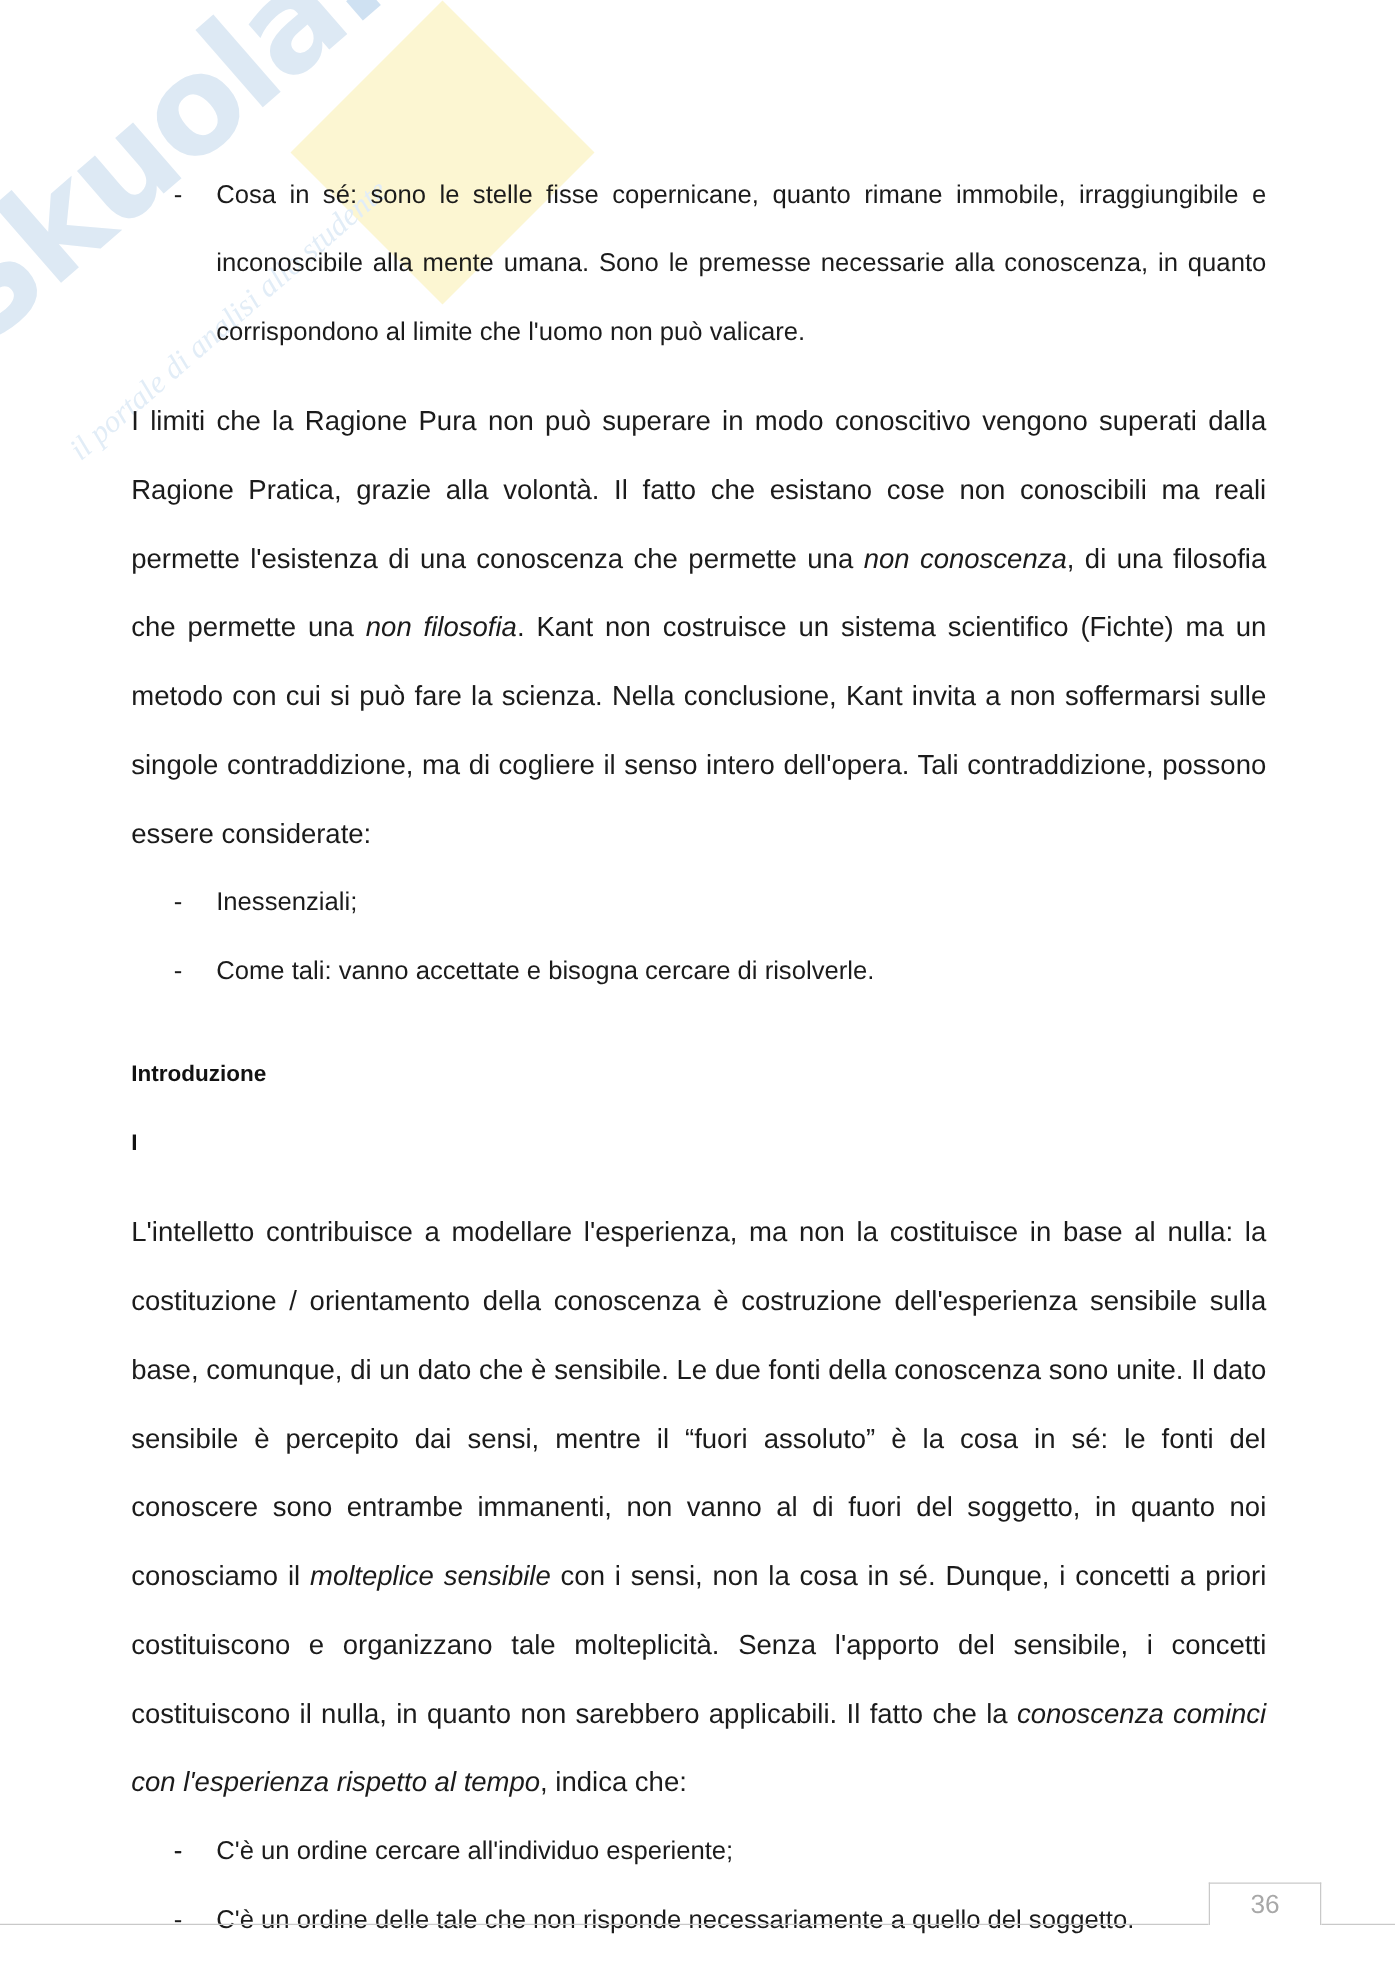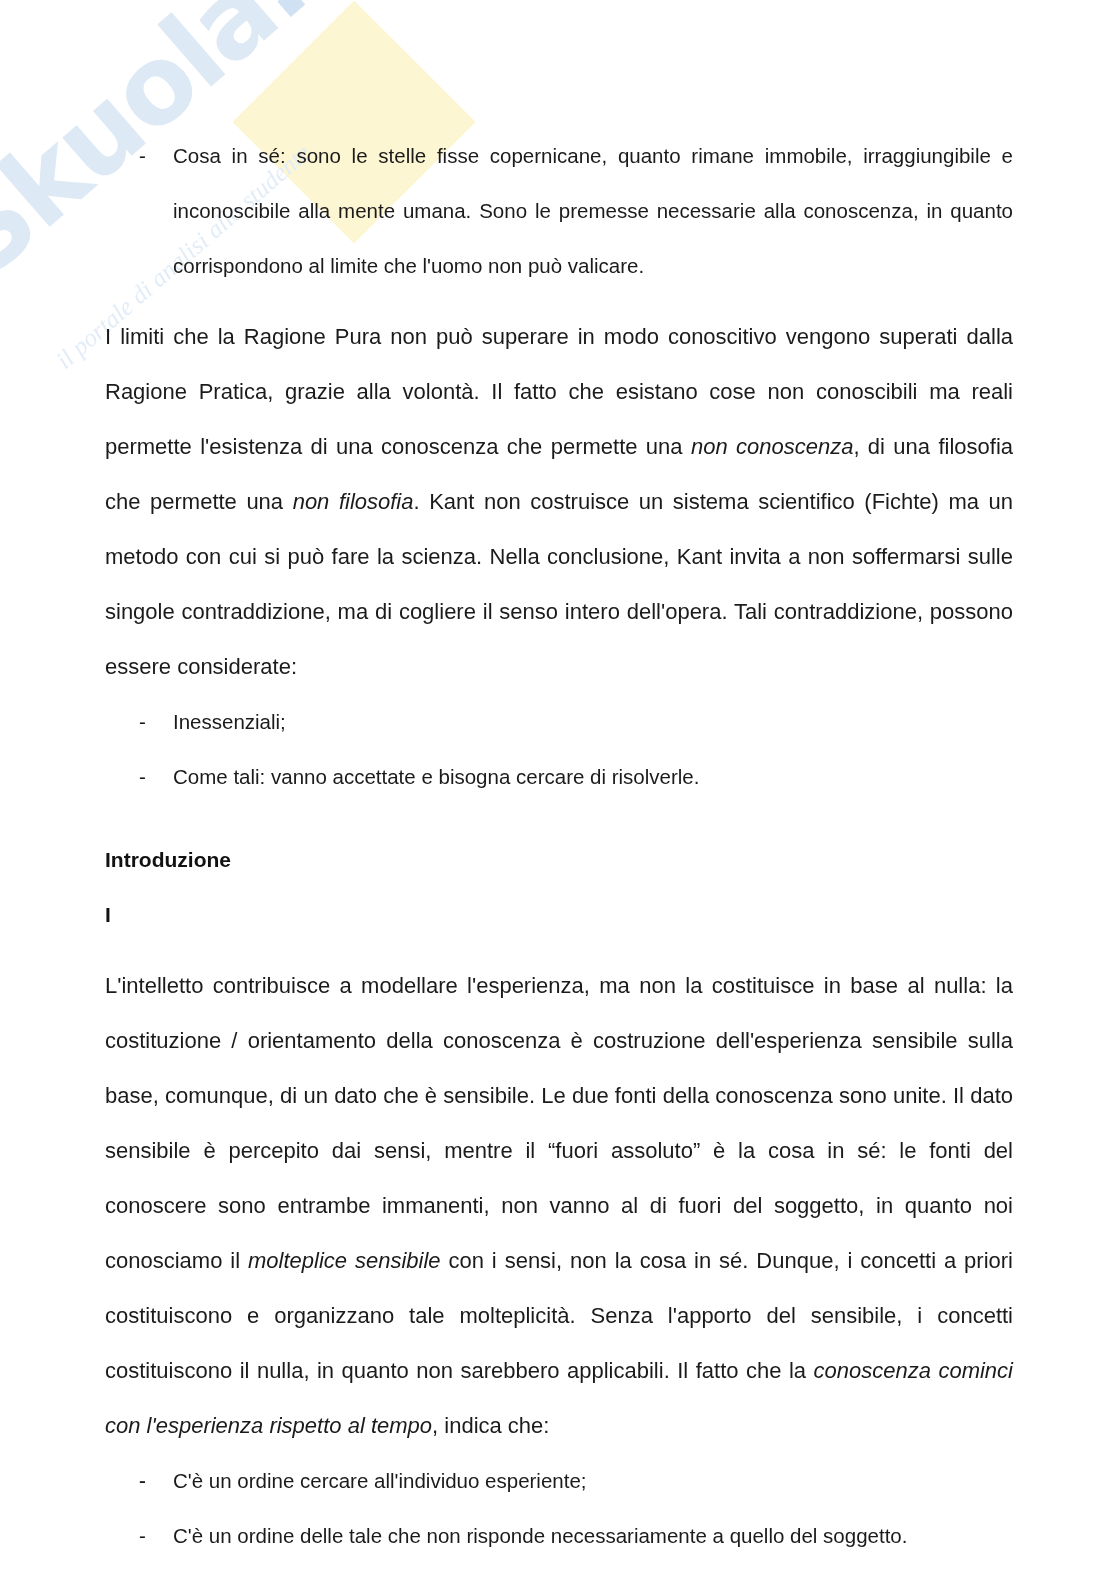--- a/index.html
+++ b/index.html
@@ -90,21 +90,21 @@
 
   p.para {
     margin-bottom: 0px;
   }
 
   .spacer-sm { height: 16px; }
   .spacer-md { height: 28px; }
 
   h3.heading {
     margin: 0;
-    font-size: 21px;
+    font-size: 18px;
     font-weight: bold;
     color: #121212;
     line-height: 55px;
   }
 
   ul.dash-list {
     list-style: none;
     margin: 0;
     padding: 0;
   }
@@ -214,14 +214,21 @@
       <li class="nojustify"><span class="dash">-</span><span>C'è un ordine cercare all'individuo esperiente;</span></li>
       <li class="nojustify"><span class="dash">-</span><span>C'è un ordine delle tale che non risponde necessariamente a quello del soggetto.</span></li>
     </ul>
 
     <div class="spacer-sm"></div>
 
     <p class="para" style="text-align:center">Distingue poi tra:</p>
 
   </div>
 
+  <div class="footer">
+    <div class="footer-rule-left"></div>
+    <div class="footer-rule-right"></div>
+    <div class="page-num-box">
+      <span>36</span>
+    </div>
+  </div>
 
 </div>
 
 </body></html>

